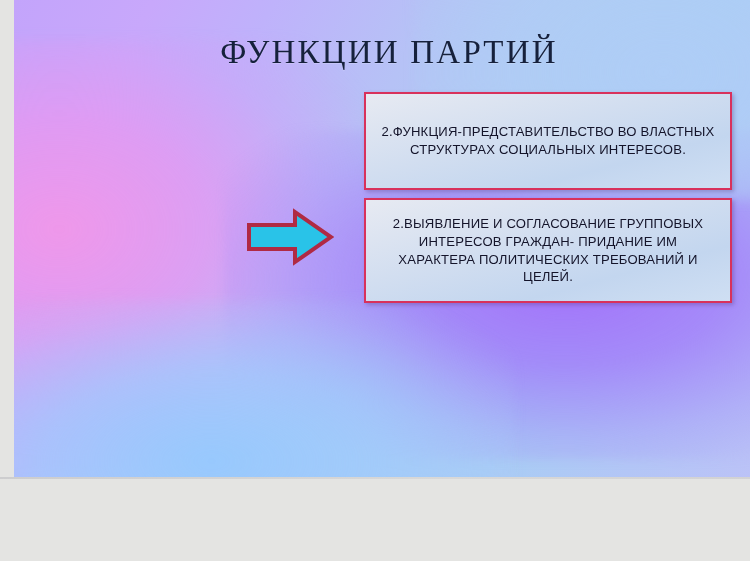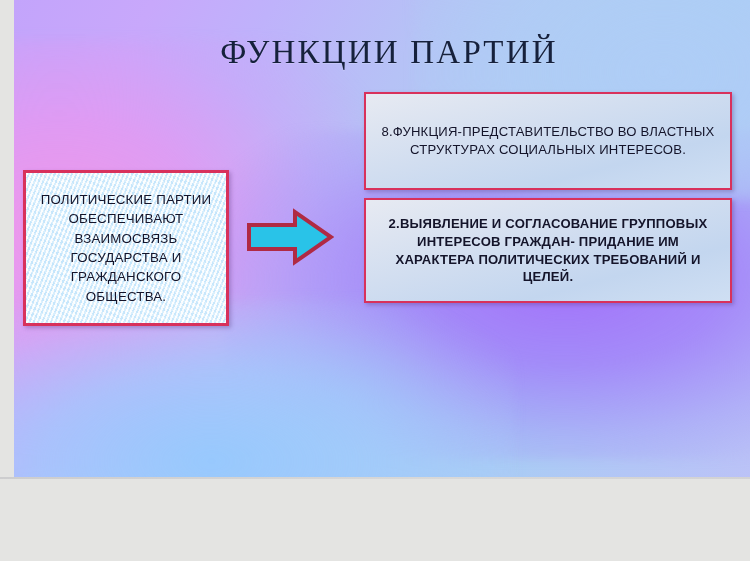--- a/index.html
+++ b/index.html
@@ -150,21 +150,21 @@
   .fn-panel {
     left: 350px;
     width: 368px;
     background: linear-gradient(165deg, #e7eaf2 0%, #d2def0 42%, #c3d6ef 72%, #cfdff3 100%);
   }
   .fn-panel .panel-inner {
     font-size: 13.1px;
     padding: 0 10px;
   }
   #fn-panel-1 { top: 92px;  height: 98px; }
-  #fn-panel-2 { top: 198px; height: 105px; font-weight: bold; }
+  #fn-panel-2 { top: 198px; height: 105px; }
   #fn-panel-3 { top: 311px; height: 169px; }
   #fn-panel-3 .panel-inner { padding: 0 4px; line-height: 1.40; }
 
   .fn-text { display: block; white-space: pre-line; }
 
   
   #flow-arrow {
     position: absolute;
     left: 232px;
     top: 208px;
@@ -199,33 +199,30 @@
   <div id="slide">
 
     <div class="bg-base"></div>
     <div class="bg-blob-pink"></div>
     <div class="bg-blob-violet"></div>
     <div class="bg-blob-blue-bottom"></div>
     <div class="bg-blob-blue-top"></div>
 
     <div id="slide-title">ФУНКЦИИ ПАРТИЙ</div>
 
-    <div class="panel" id="left-card">
-      <div class="panel-inner">ПОЛИТИЧЕСКИЕ ПАРТИИ ОБЕСПЕЧИВАЮТ ВЗАИМОСВЯЗЬ ГОСУДАРСТВА И ГРАЖДАНСКОГО ОБЩЕСТВА.</div>
-    </div>
 
     <div id="flow-arrow">
       <svg width="88" height="58" viewBox="0 0 88 58" xmlns="http://www.w3.org/2000/svg">
         <polygon points="3,17 49,17 49,4 85,29 49,54 49,41 3,41" fill="#29c3e8" stroke="#b02a44" stroke-width="4" stroke-linejoin="miter"></polygon>
       </svg>
     </div>
 
     <div class="panel fn-panel" id="fn-panel-1">
       <div class="panel-inner">
-        <span class="fn-text">8.ФУНКЦИЯ-ПРЕДСТАВИТЕЛЬСТВО ВО ВЛАСТНЫХ СТРУКТУРАХ СОЦИАЛЬНЫХ ИНТЕРЕСОВ.</span>
+        <span class="fn-text">2.ФУНКЦИЯ-ПРЕДСТАВИТЕЛЬСТВО ВО ВЛАСТНЫХ СТРУКТУРАХ СОЦИАЛЬНЫХ ИНТЕРЕСОВ.</span>
       </div>
     </div>
 
     <div class="panel fn-panel" id="fn-panel-2">
       <div class="panel-inner">
         <span class="fn-text">2.ВЫЯВЛЕНИЕ И СОГЛАСОВАНИЕ ГРУППОВЫХ ИНТЕРЕСОВ ГРАЖДАН- ПРИДАНИЕ ИМ  ХАРАКТЕРА ПОЛИТИЧЕСКИХ ТРЕБОВАНИЙ И ЦЕЛЕЙ.</span>
       </div>
     </div>
 
 

